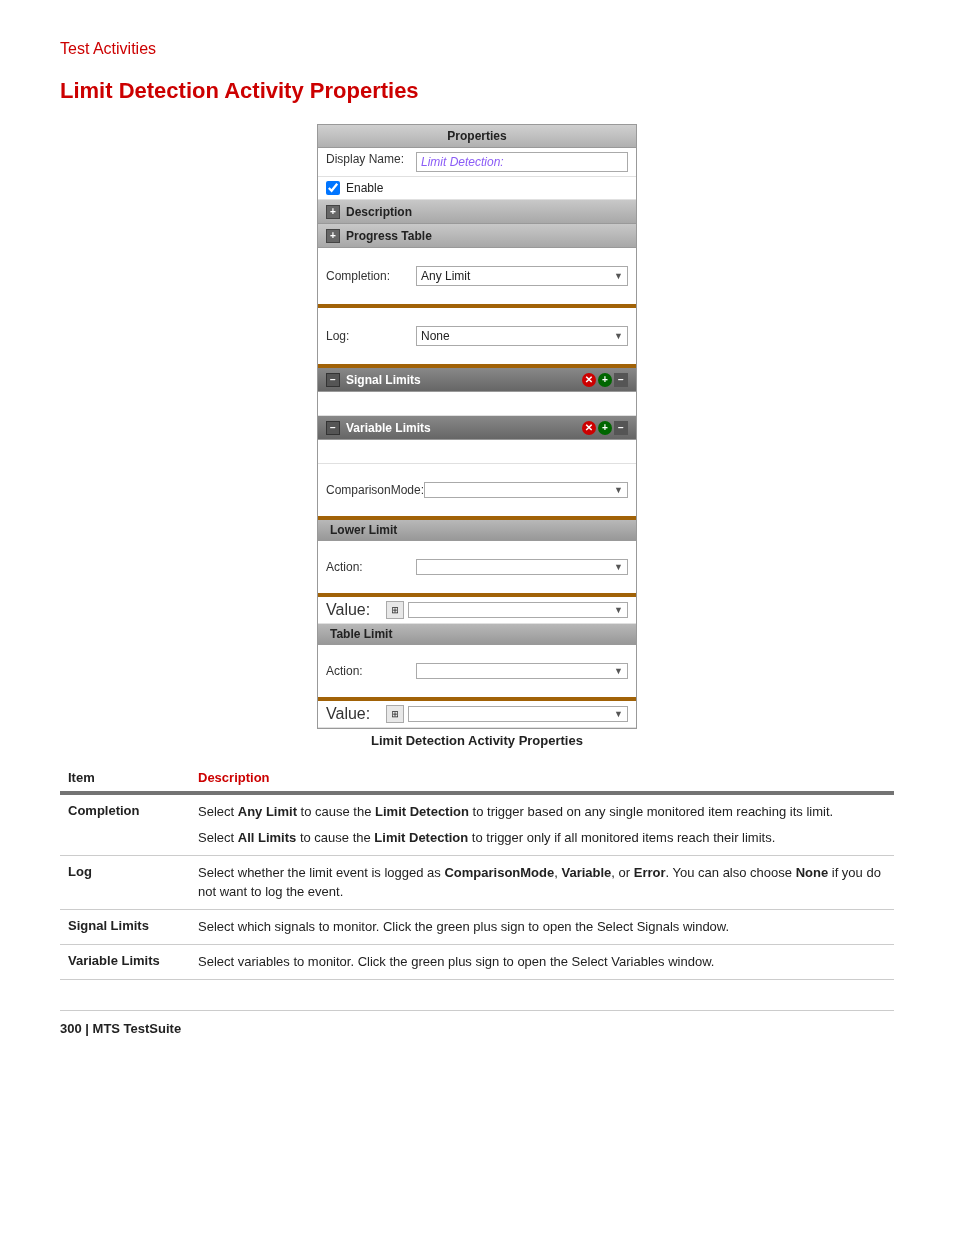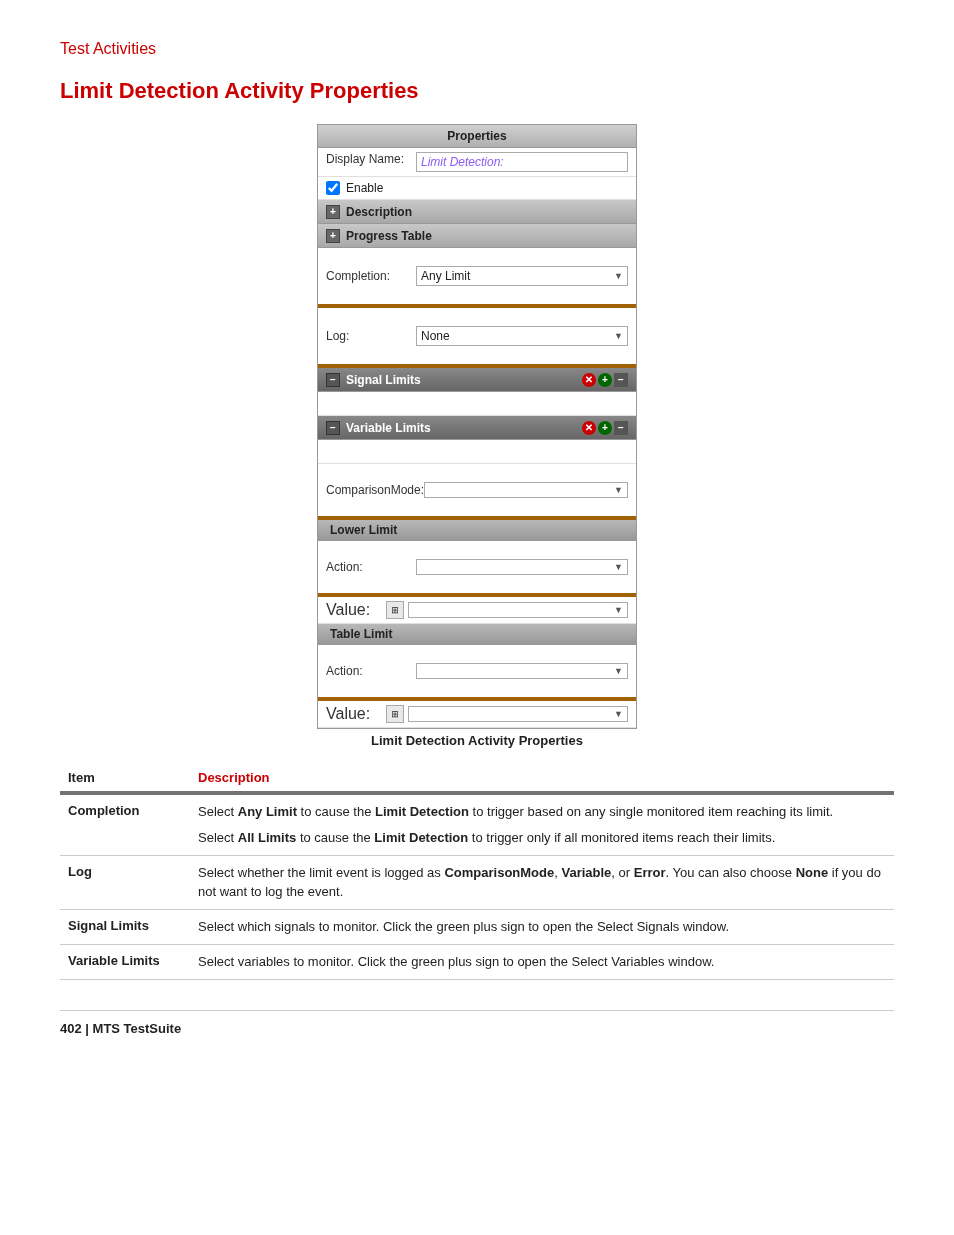--- a/index.html
+++ b/index.html
@@ -453,14 +453,14 @@
         </tr>
         <tr>
           <td class="col-item">Variable Limits</td>
           <td class="col-desc">
             <p class="desc-para">Select variables to monitor. Click the green plus sign to open the Select Variables window.</p>
           </td>
         </tr>
       </tbody>
   </table>
 
-  <div class="footer-text">402 | MTS TestSuite</div>
+  <div class="footer-text">300 | MTS TestSuite</div>
 </div>
 
 </body></html>

